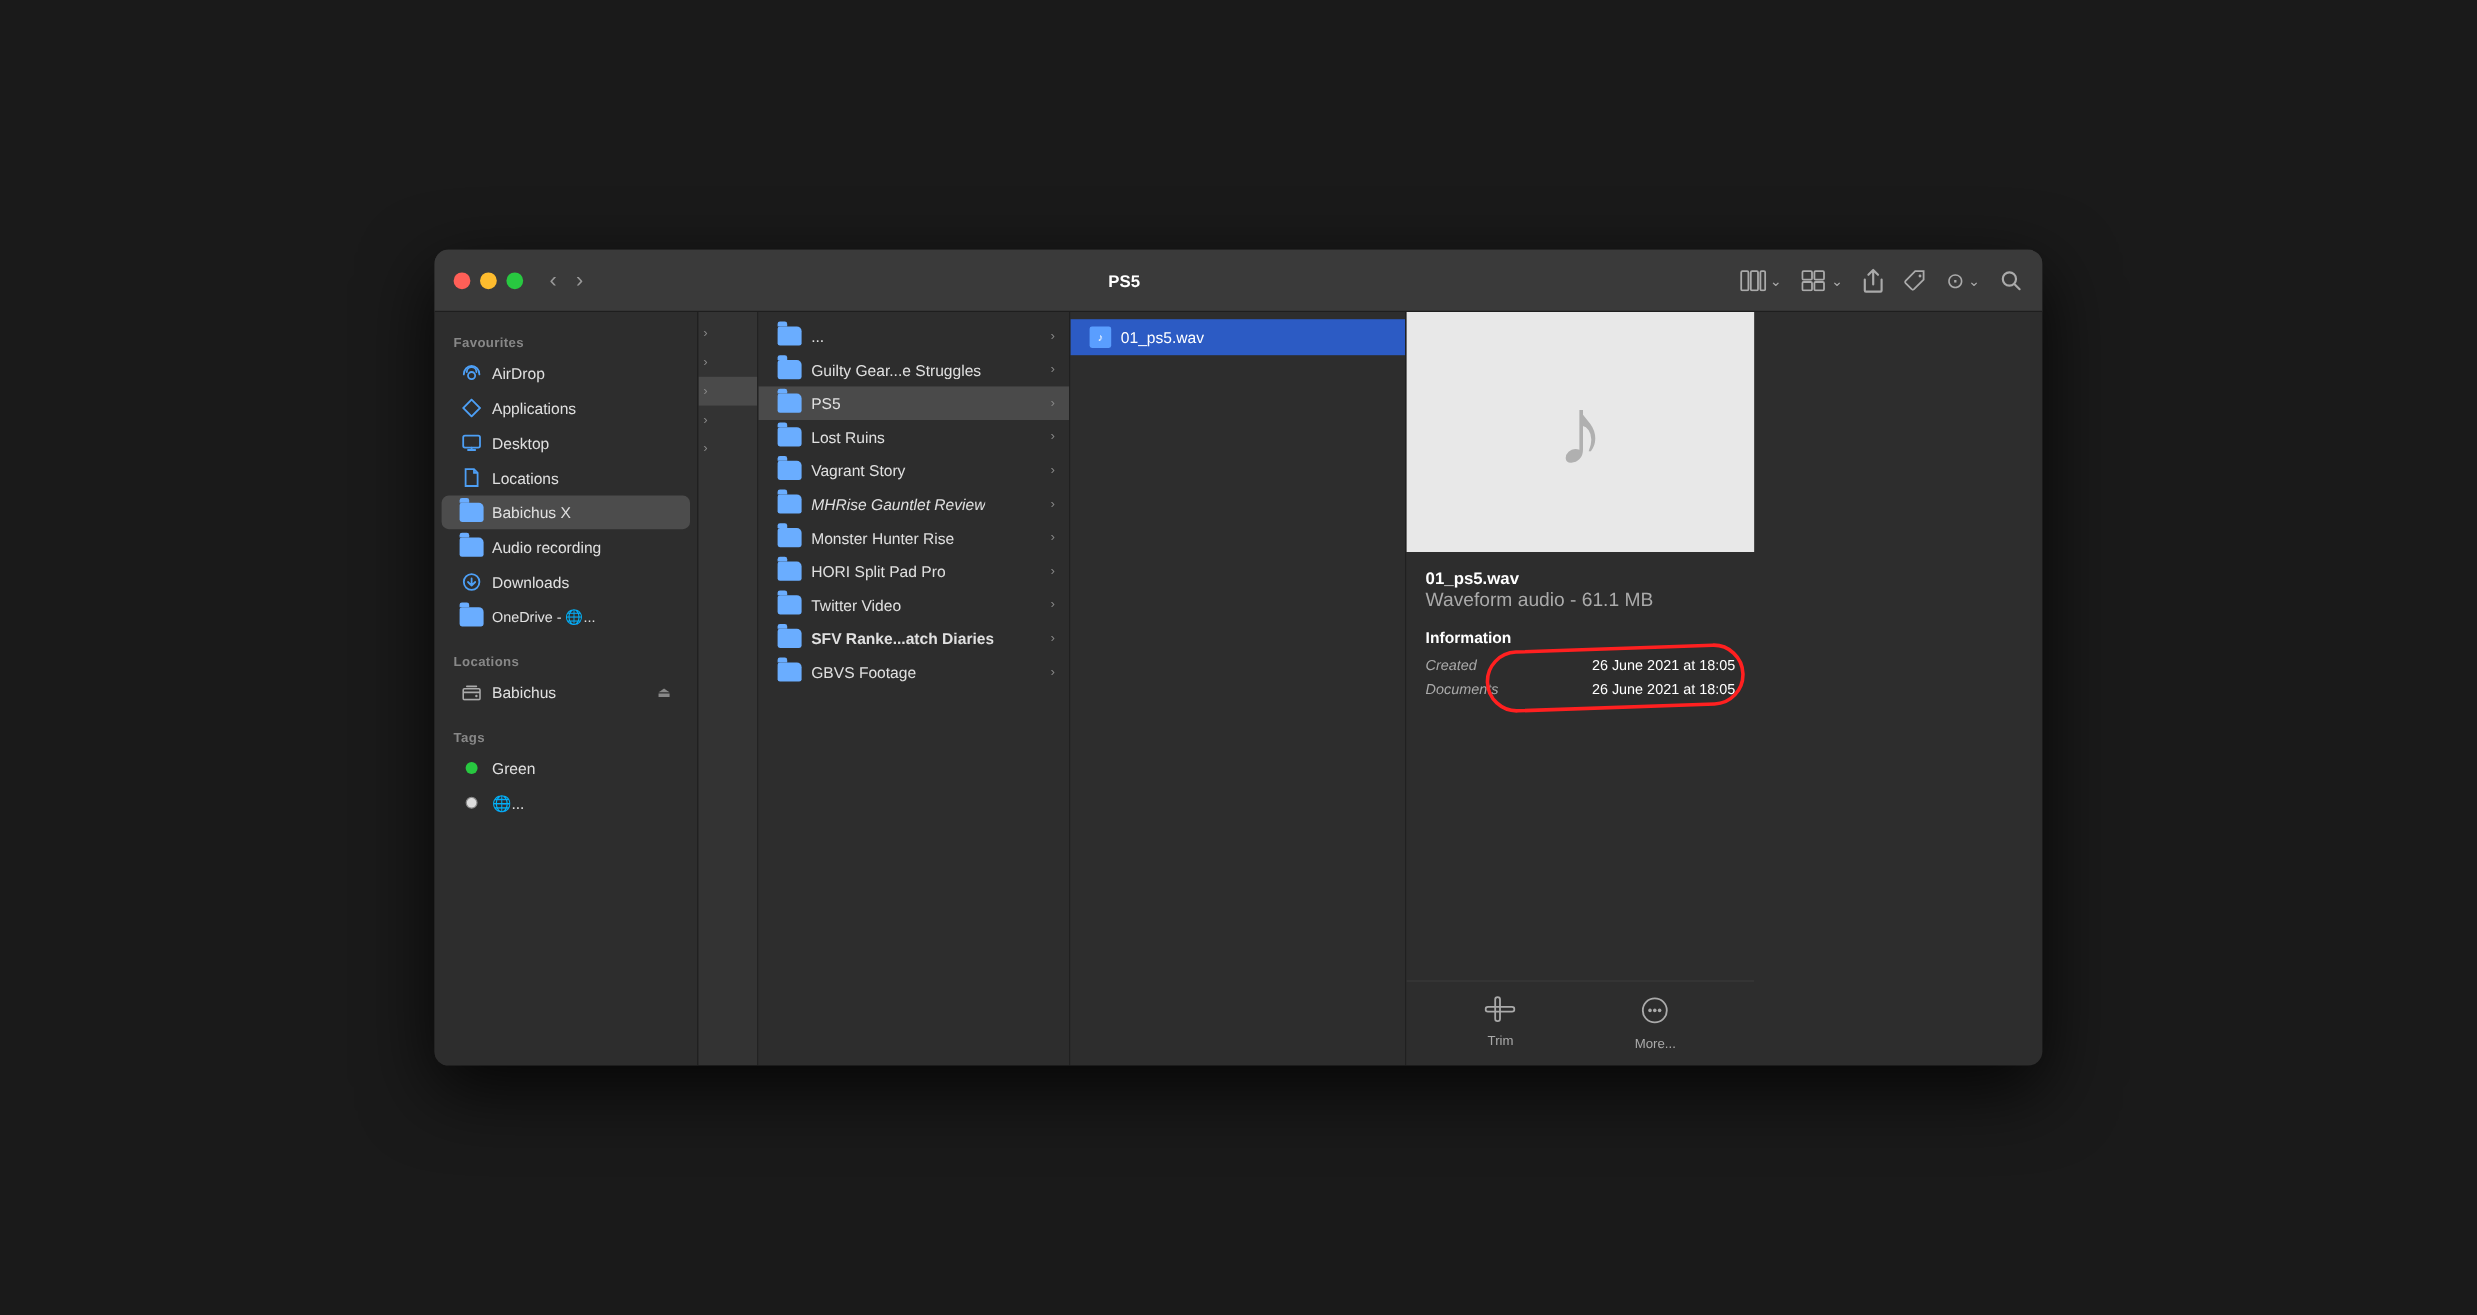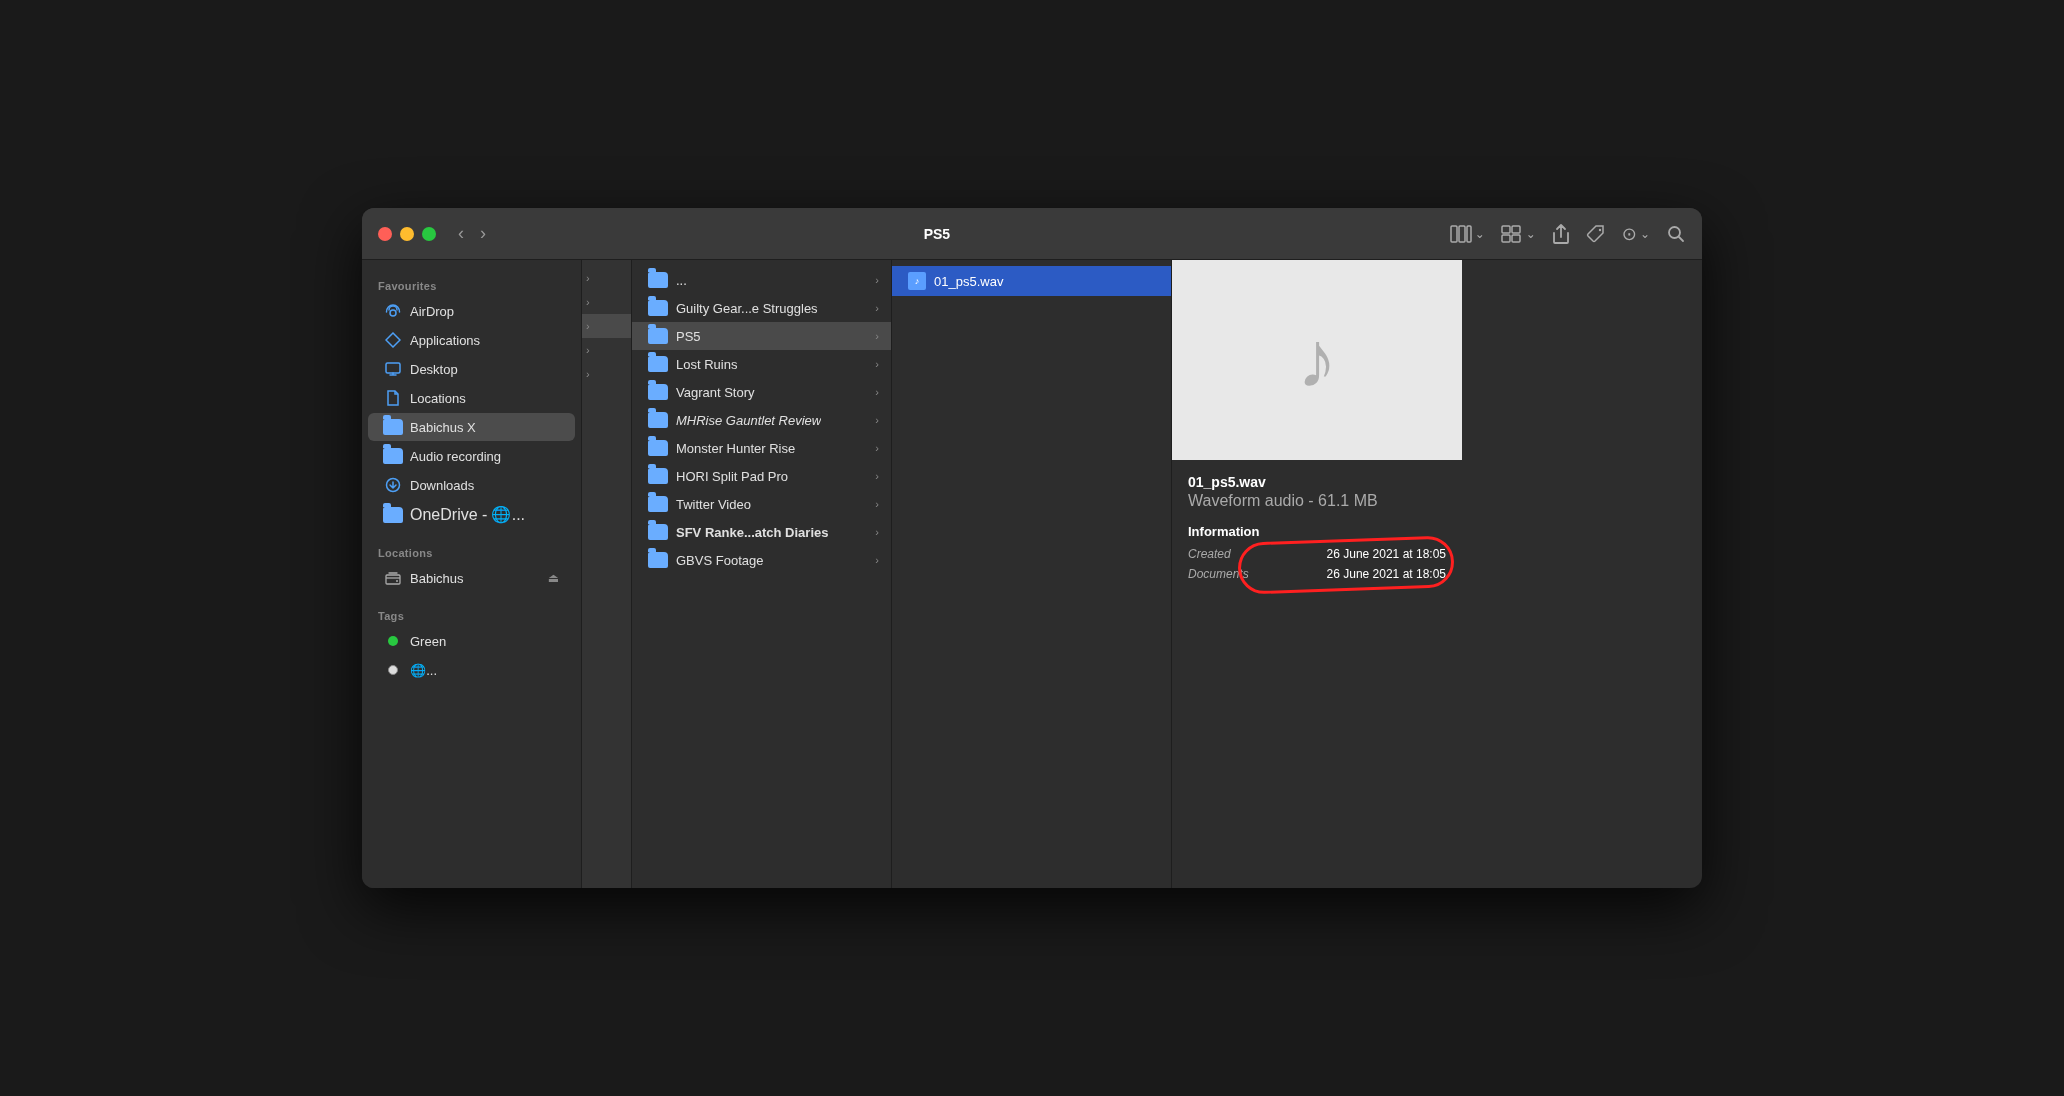--- a/index.html
+++ b/index.html
@@ -422,21 +422,21 @@
             <path d="M5 8l3 3 3-3M8 5v6" stroke="#4d9ff5" stroke-width="1.5" stroke-linecap="round" stroke-linejoin="round"></path>
           </svg>
         </div>
         <span>Downloads</span>
       </div>
 
       <div class="sidebar-item">
         <div class="sidebar-icon icon-blue">
           <div class="folder-icon"></div>
         </div>
-        <span style="font-size:16px;overflow:hidden;white-space:nowrap;text-overflow:ellipsis;">OneDrive - 🌐...</span>
+        <span style="font-size:12px;overflow:hidden;white-space:nowrap;text-overflow:ellipsis;">OneDrive - 🌐...</span>
       </div>
 
       <div class="sidebar-section-label" style="margin-top:10px;">Locations</div>
 
       <div class="sidebar-item">
         <div class="sidebar-icon">
           <svg width="16" height="14" viewBox="0 0 16 14" fill="none">
             <rect x="1" y="4" width="14" height="9" rx="1" stroke="#aaa" stroke-width="1.3"></rect>
             <path d="M1 7h14" stroke="#aaa" stroke-width="1.3"></path>
             <path d="M4 2h8" stroke="#aaa" stroke-width="1.3" stroke-linecap="round"></path>
@@ -566,18 +566,40 @@
                 <span class="preview-value">26 June 2021 at 18:05</span>
               </div>
               <div class="preview-row">
                 <span class="preview-key">Documents</span>
                 <span class="preview-value">26 June 2021 at 18:05</span>
               </div>
 
               <div class="red-circle"></div>
             </div>
           </div>
+          <div class="preview-actions">
+            <div class="preview-action-btn">
+              <span class="preview-action-icon">
+                <svg width="26" height="22" viewBox="0 0 26 22" fill="none">
+                  <rect x="1" y="9" width="24" height="4" rx="2" stroke="#aaa" stroke-width="1.5"></rect>
+                  <rect x="9" y="1" width="4" height="20" rx="2" stroke="#aaa" stroke-width="1.5"></rect>
+                </svg>
+              </span>
+              <span>Trim</span>
+            </div>
+            <div class="preview-action-btn">
+              <span class="preview-action-icon">
+                <svg width="24" height="24" viewBox="0 0 24 24" fill="none">
+                  <circle cx="12" cy="12" r="10" stroke="#aaa" stroke-width="1.5"></circle>
+                  <circle cx="8" cy="12" r="1.5" fill="#aaa"></circle>
+                  <circle cx="12" cy="12" r="1.5" fill="#aaa"></circle>
+                  <circle cx="16" cy="12" r="1.5" fill="#aaa"></circle>
+                </svg>
+              </span>
+              <span>More...</span>
+            </div>
+          </div>
         </div>
       </div>
 
     </div>
   </div>
 </div>
 
 </body></html>

